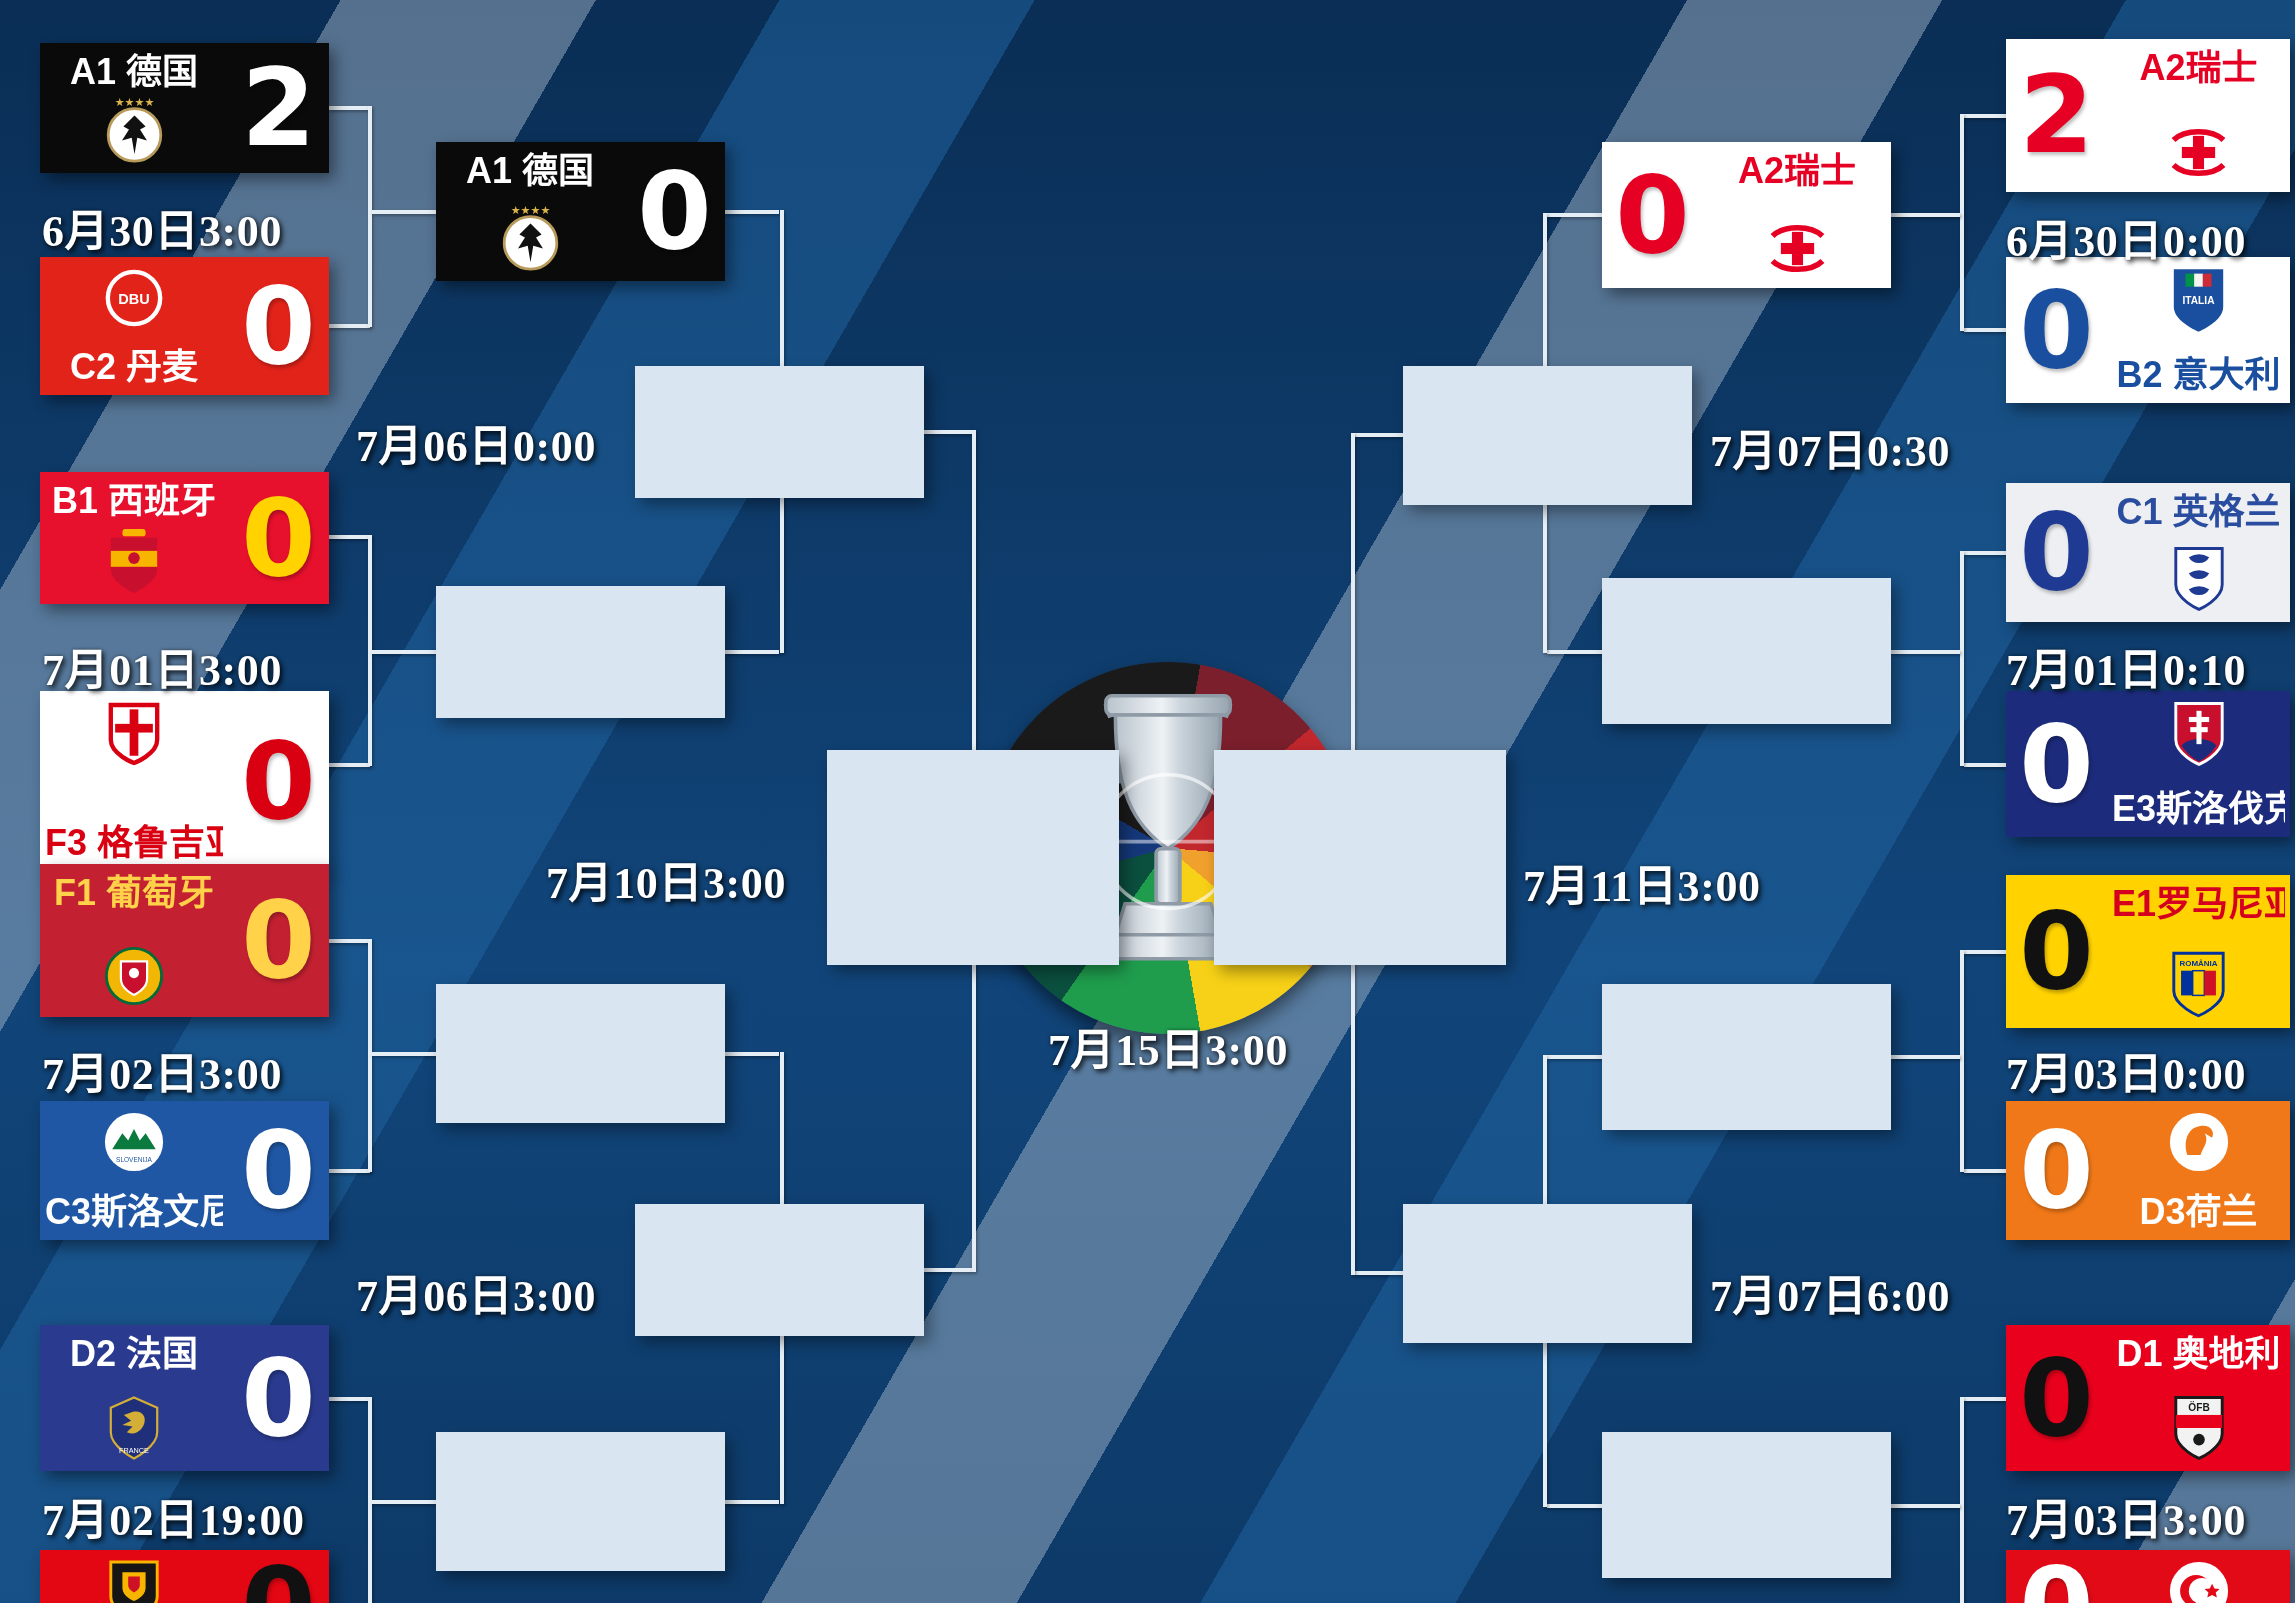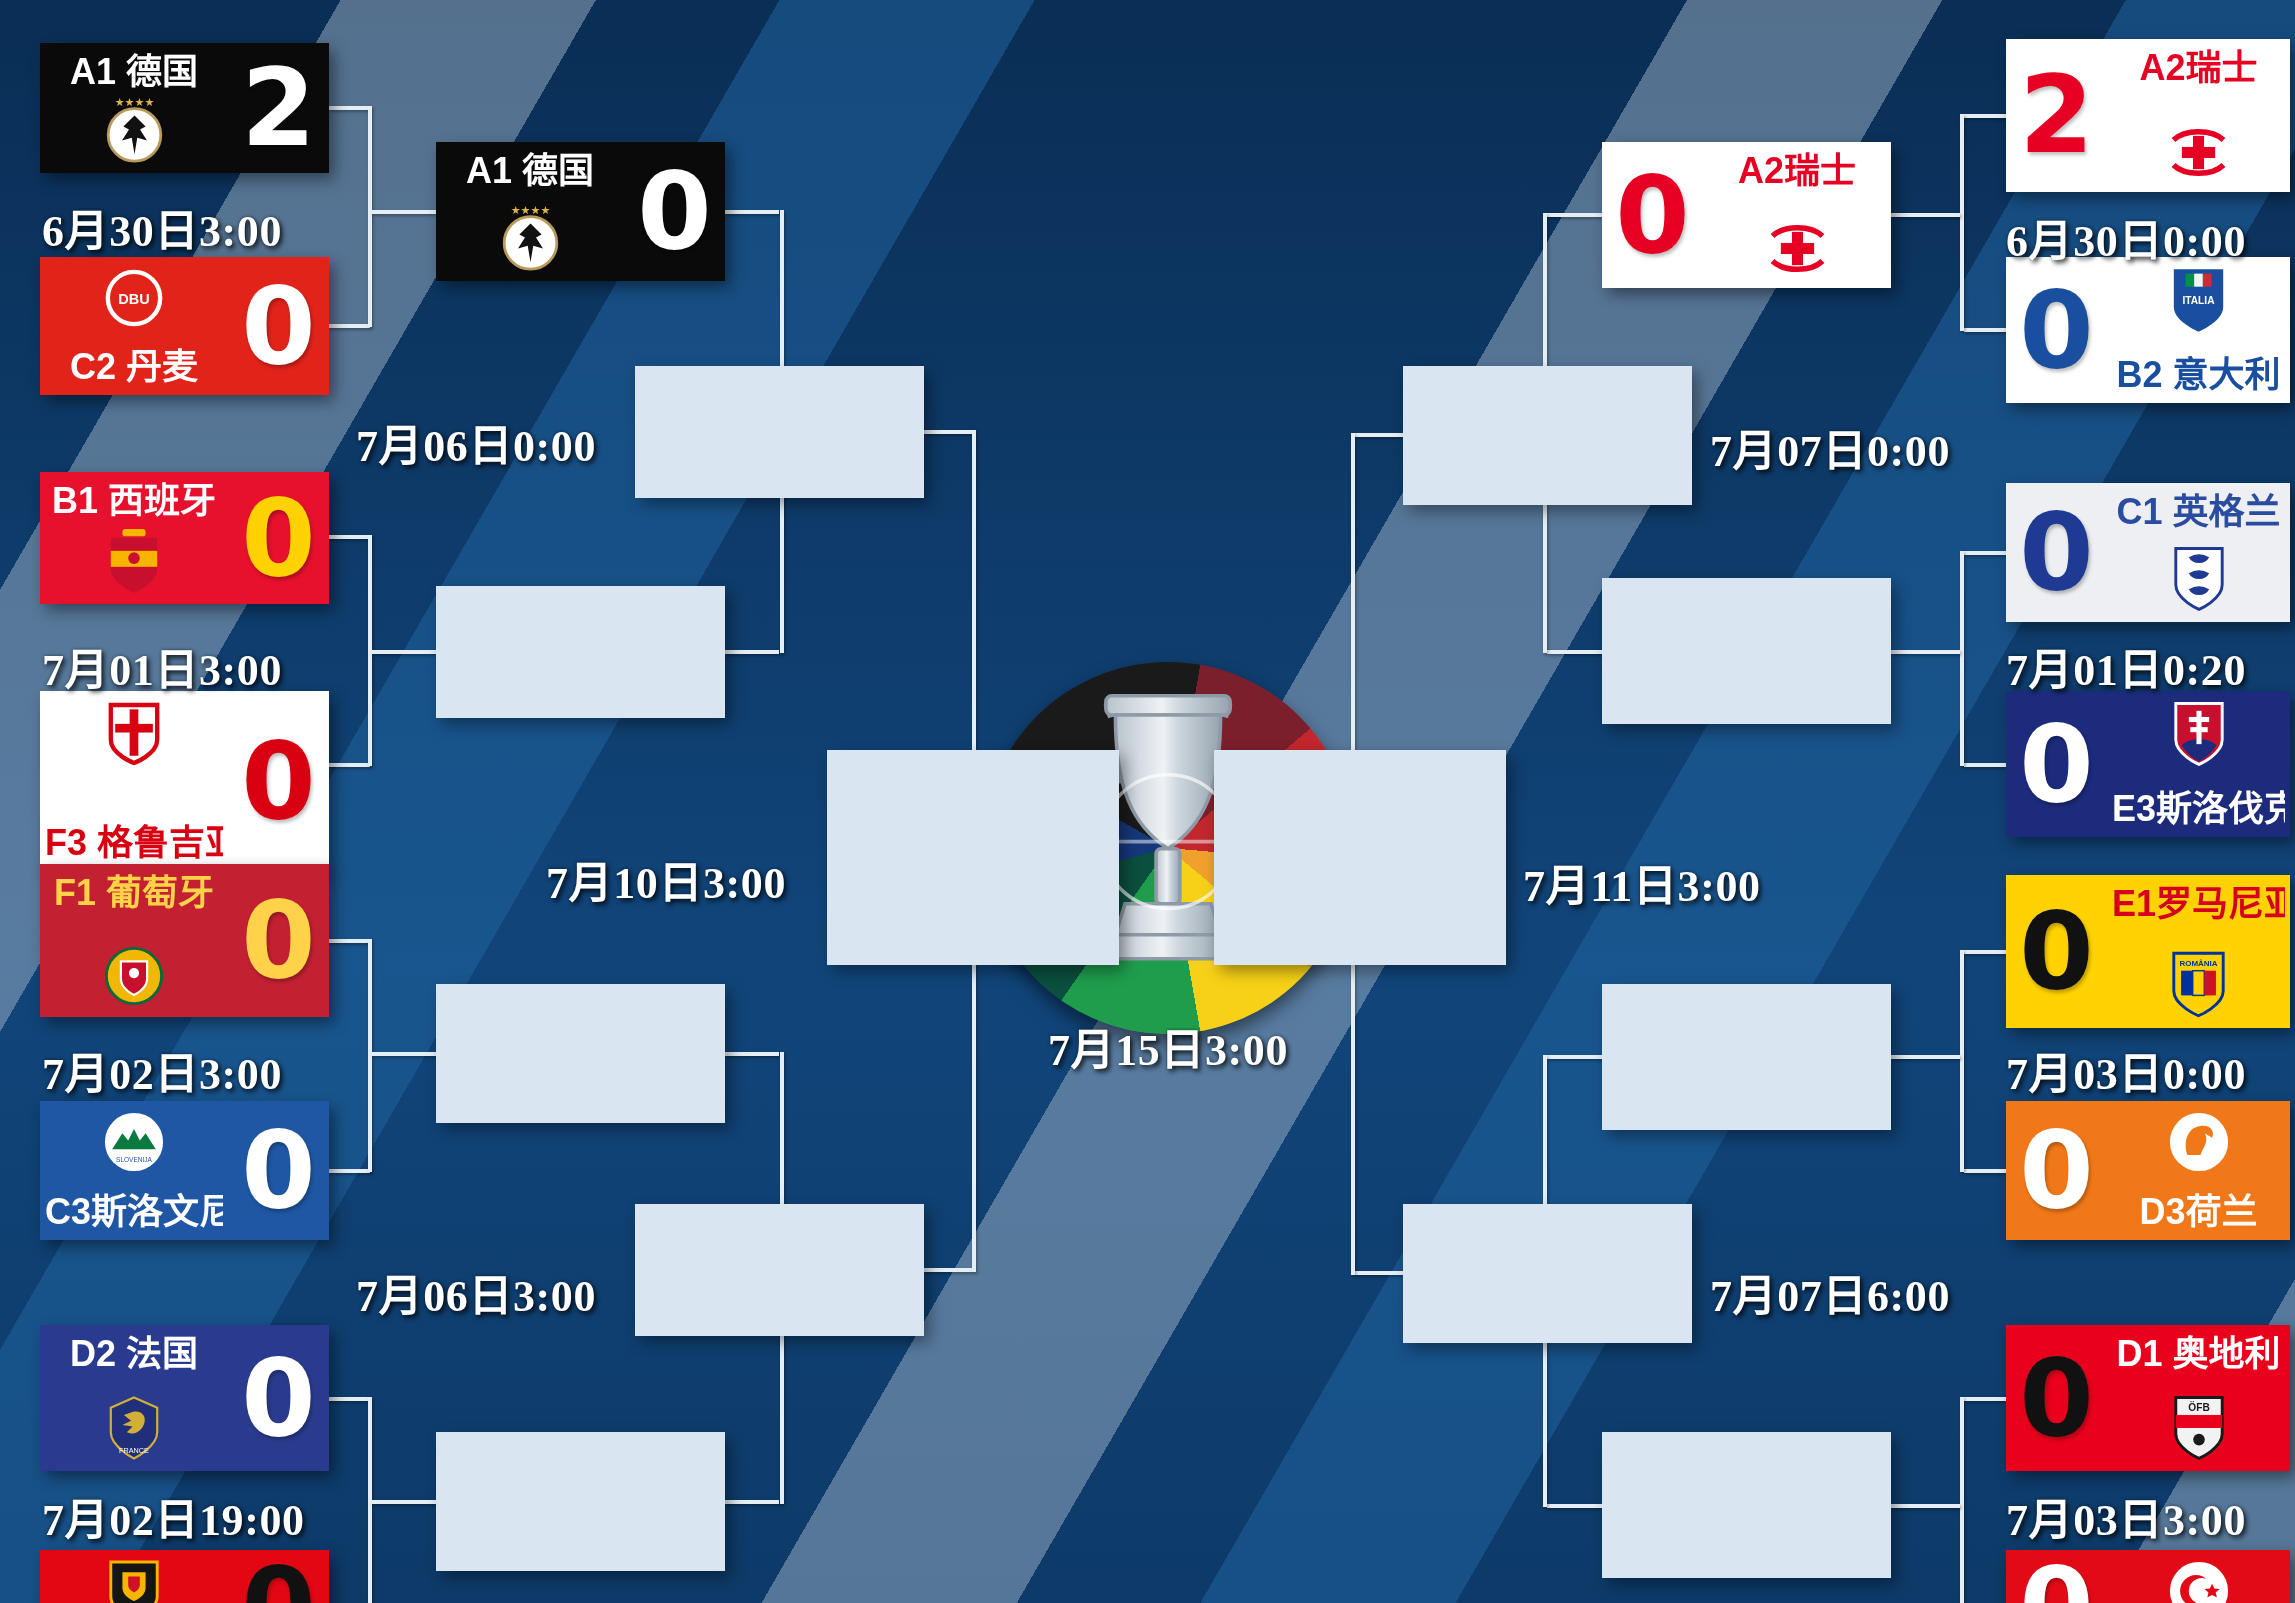--- a/index.html
+++ b/index.html
@@ -289,21 +289,21 @@
           <path d="M7 13 C15 5 35 5 43 13" fill="none" stroke="#e60023" stroke-width="4"></path>
           <rect x="21" y="10" width="8" height="24" fill="#e60023"></rect>
           <rect x="13" y="18" width="24" height="8" fill="#e60023"></rect>
         </svg>
       </span>
     </div>
   </div>
   <div class="slot" style="left:1602px;top:578px;width:289px;height:146px"></div>
   <div class="slot" style="left:1602px;top:984px;width:289px;height:146px"></div>
   <div class="slot" style="left:1602px;top:1432px;width:289px;height:146px"></div>
-  <div class="date" style="left:1710px;top:415px">7月07日0:00</div>
+  <div class="date" style="left:1710px;top:415px">7月07日0:30</div>
   <div class="date" style="left:1710px;top:1260px">7月07日6:00</div>
   <div class="slot" style="left:1403px;top:366px;width:289px;height:139px"></div>
   <div class="slot" style="left:1403px;top:1204px;width:289px;height:139px"></div>
 
   <div class="box sui" style="left:2006px;top:39px;width:284px;height:153px">
     <div class="score">2</div>
     <div class="info">
       <div class="label">A2瑞士</div>
       <span class="badge">
         <svg width="71" height="61" viewBox="0 0 50 44">
@@ -341,21 +341,21 @@
           <path d="M4 2 h32 v25 c0 10 -16 17 -16 17 s-16 -7 -16 -17 Z" fill="#fff" stroke="#1f3a93" stroke-width="2"></path>
           <g fill="#1f3a93">
             <path d="M13 8 q7 -4 14 0 q-2 4 -7 4 q-5 0 -7 -4 z"></path>
             <path d="M13 19 q7 -4 14 0 q-2 4 -7 4 q-5 0 -7 -4 z"></path>
             <path d="M13 30 q7 -4 14 0 q-2 4 -7 4 q-5 0 -7 -4 z"></path>
           </g>
         </svg>
       </span>
     </div>
   </div>
-  <div class="date" style="left:2006px;top:634px">7月01日0:20</div>
+  <div class="date" style="left:2006px;top:634px">7月01日0:10</div>
   <div class="box svk" style="left:2006px;top:691px;width:284px;height:146px">
     <div class="score">0</div>
     <div class="info">
       <span class="badge">
         <svg width="58" height="68" viewBox="0 0 40 46">
           <path d="M4 2 h32 v25 c0 10 -16 17 -16 17 s-16 -7 -16 -17 Z" fill="#c8102e" stroke="#fff" stroke-width="2"></path>
           <path d="M8 31 c5 -6 19 -6 24 0 c-5 8 -12 11 -12 11 s-7 -3 -12 -11 z" fill="#1d2b7d"></path>
           <g stroke="#fff" stroke-width="3.5">
             <line x1="20" y1="7" x2="20" y2="30"></line>
               <line x1="13" y1="13" x2="27" y2="13"></line>

